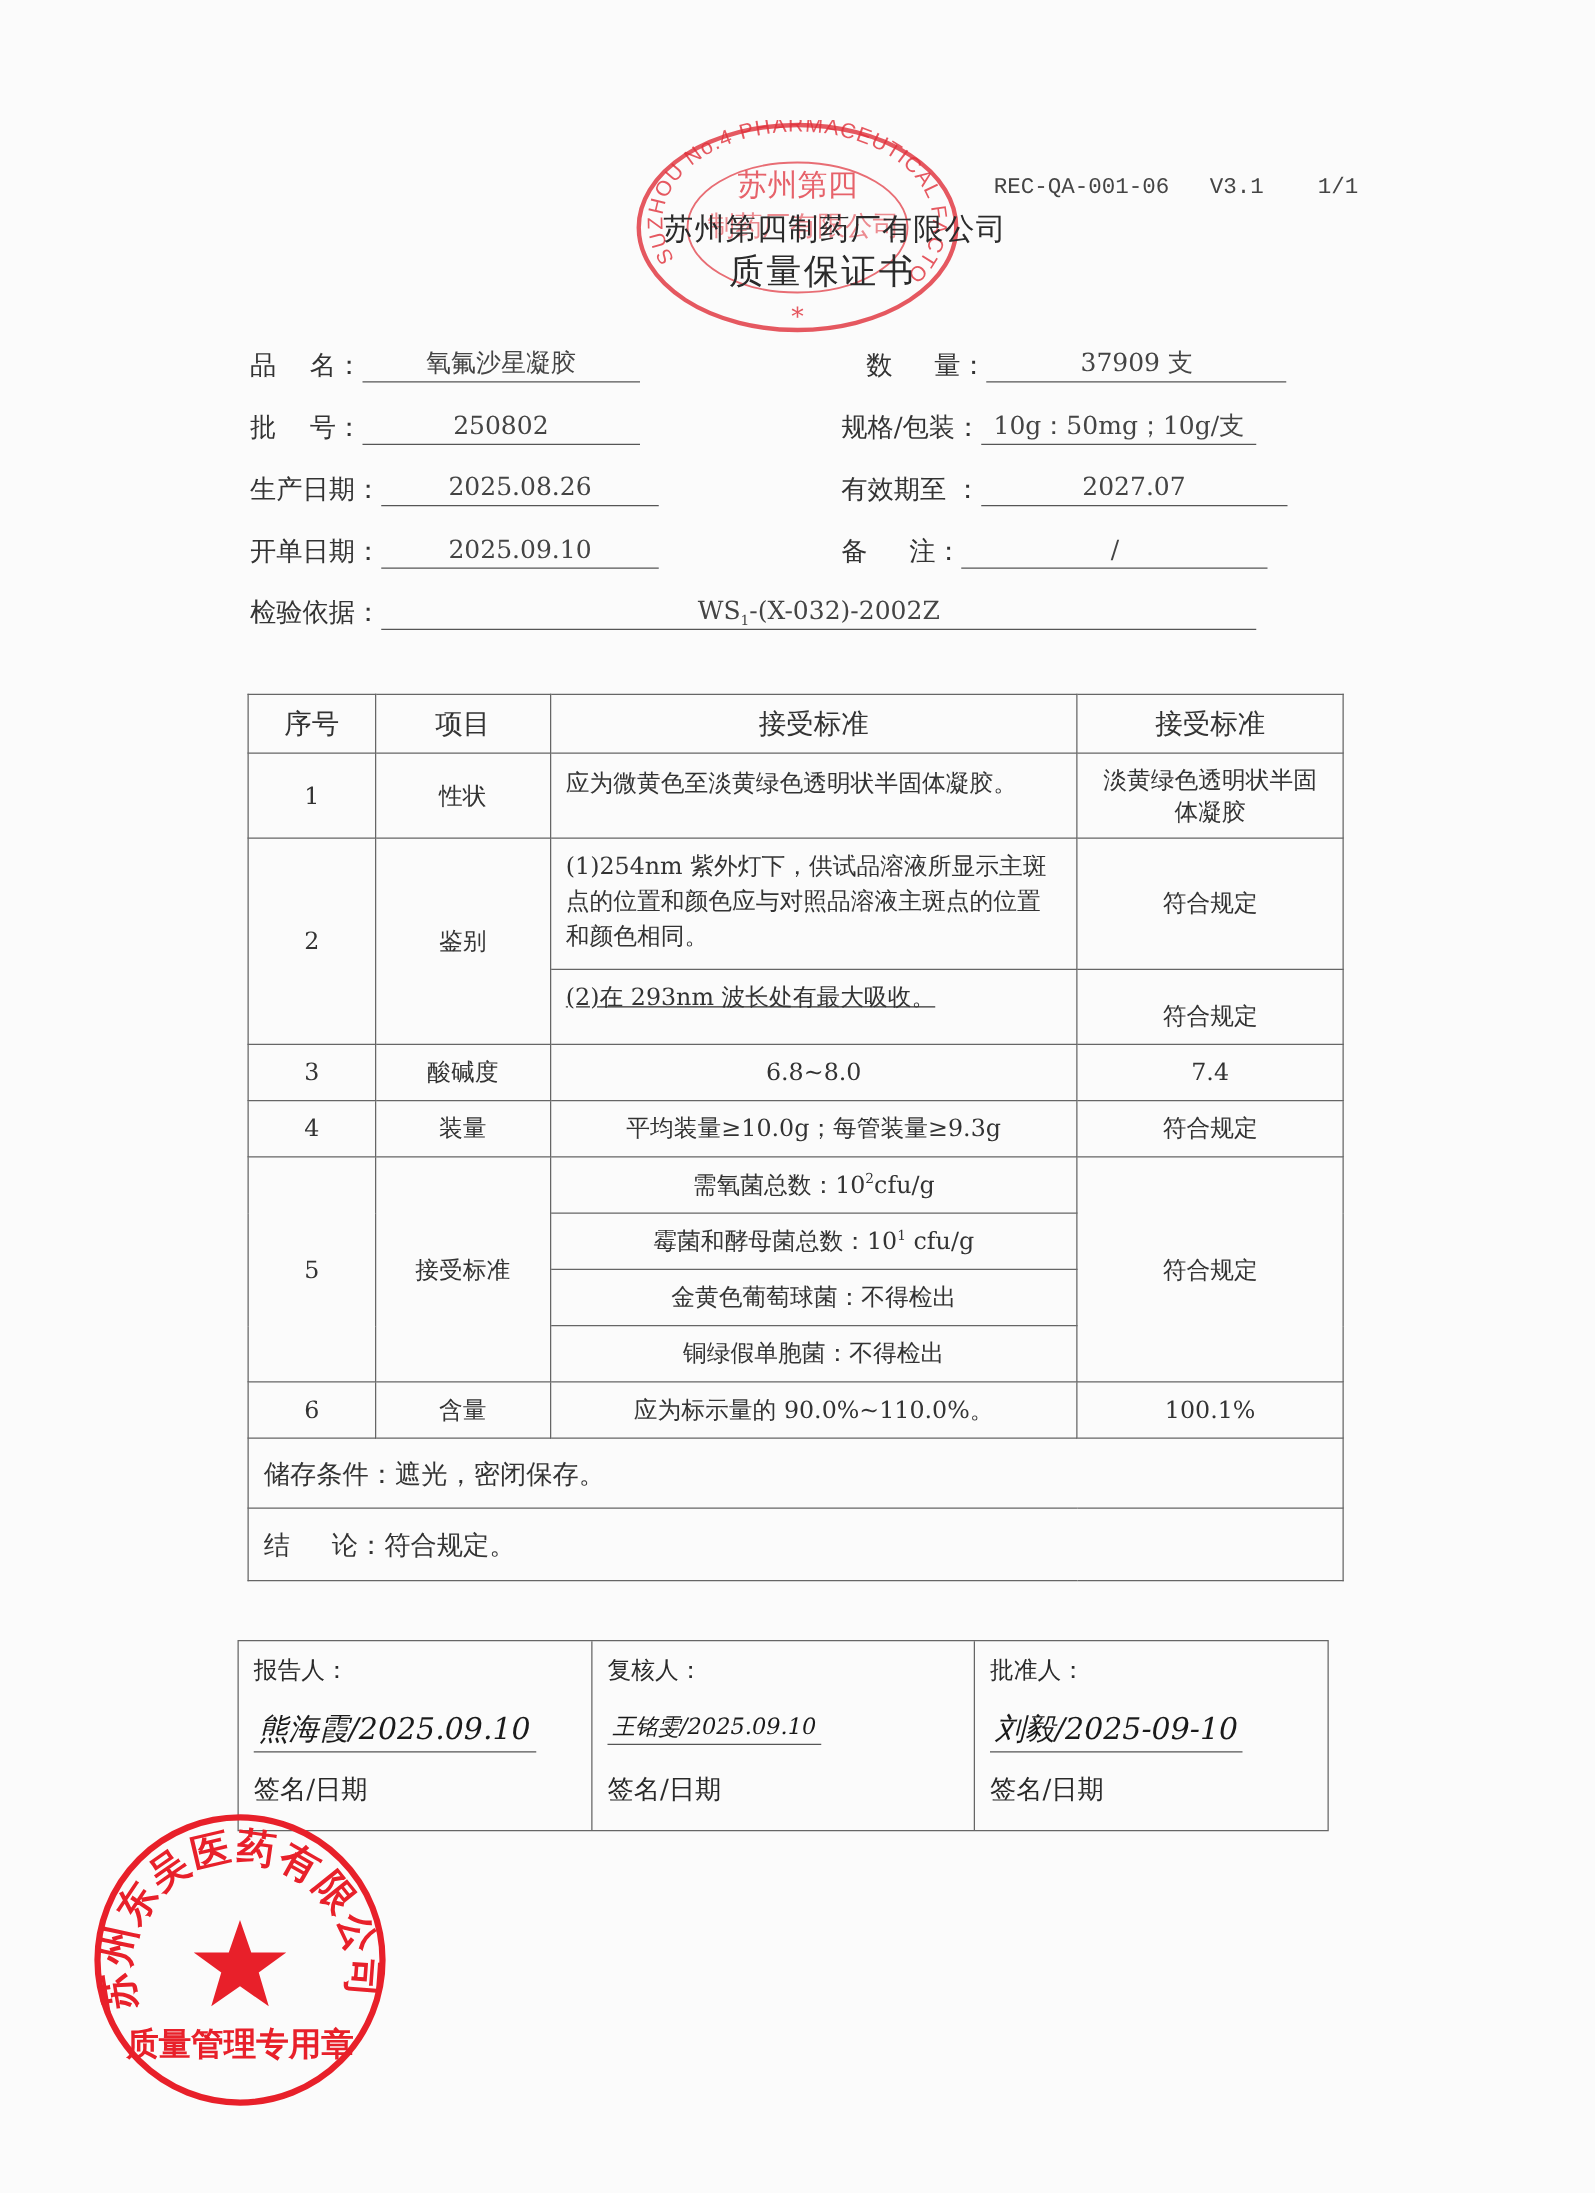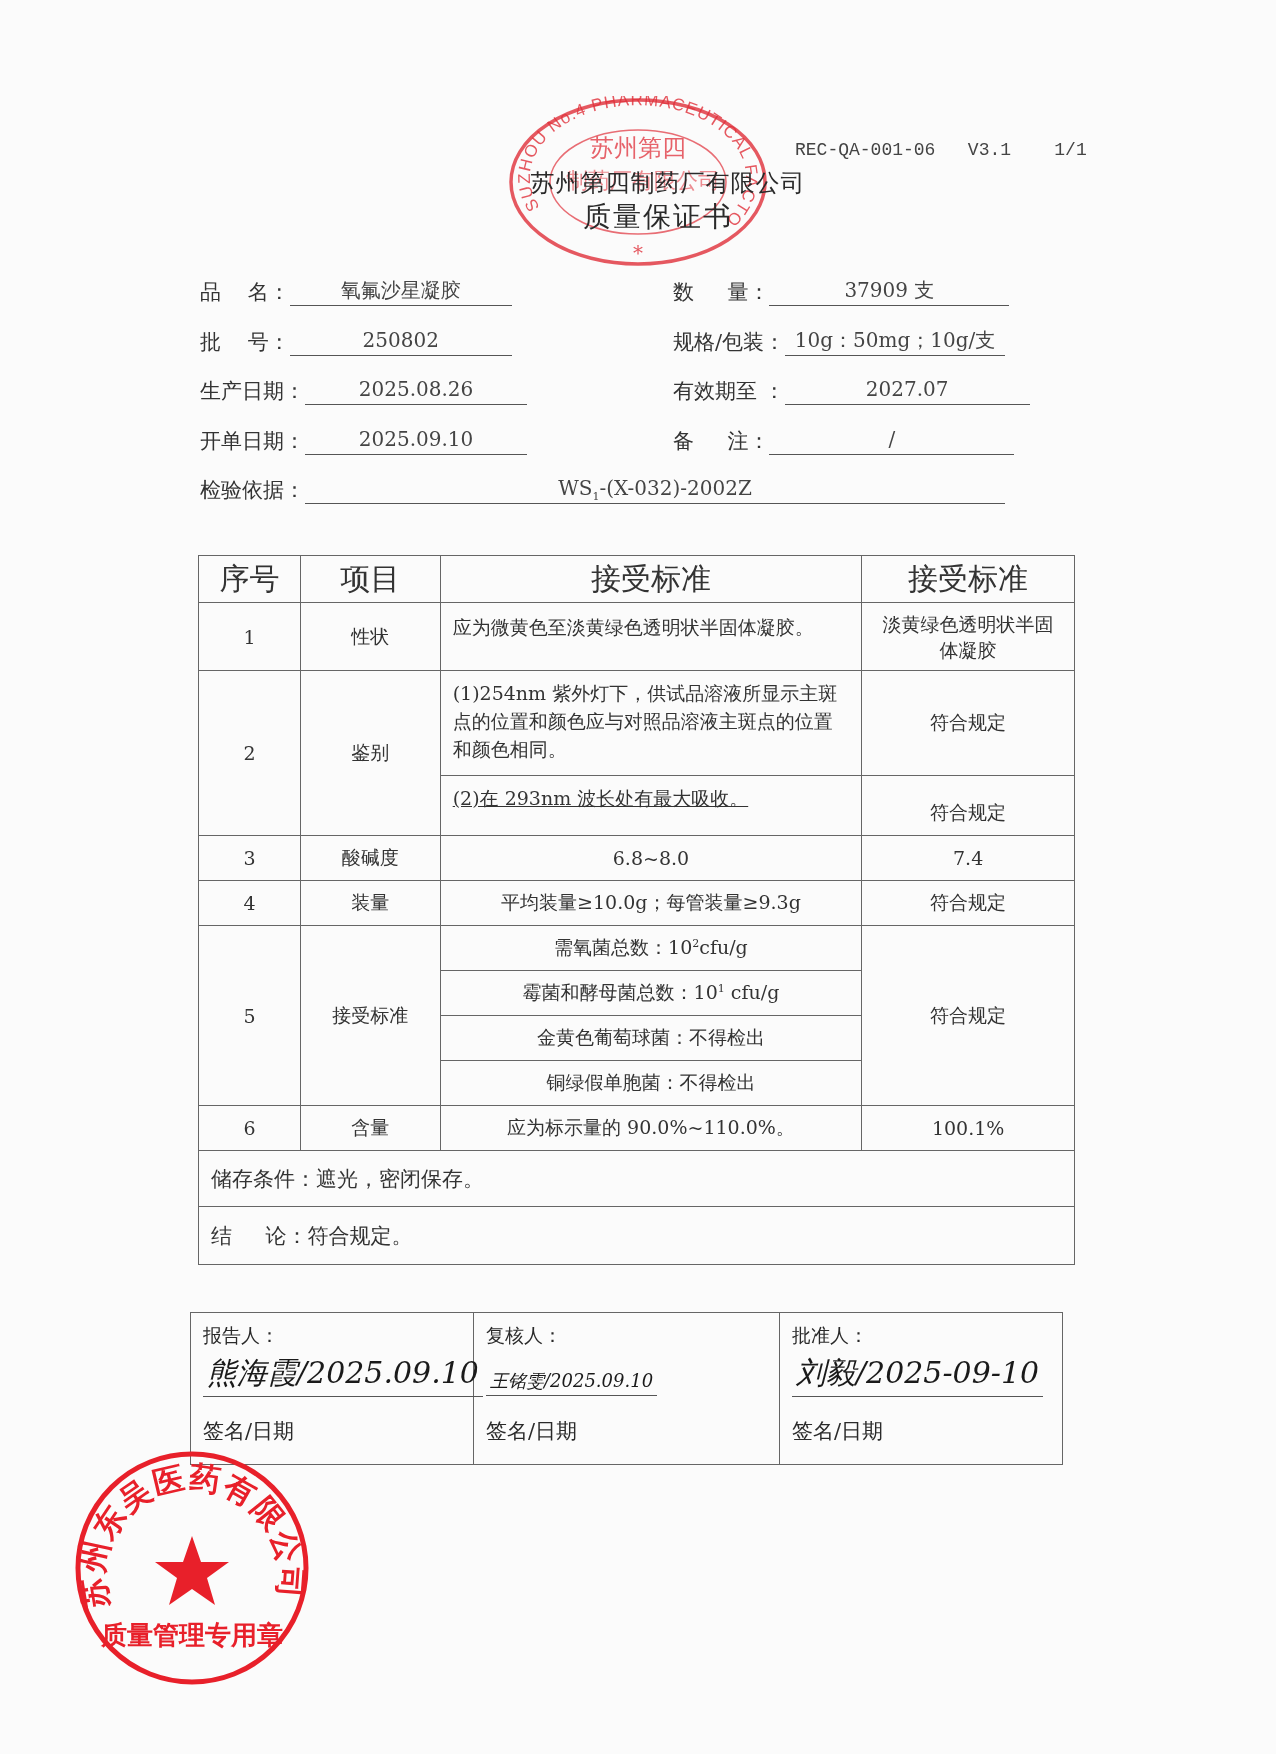--- a/index.html
+++ b/index.html
@@ -12,31 +12,31 @@
   
   .oval-stamp{left:507px;top:96px;width:262px;height:172px;}
   .round-stamp{left:72px;top:1448px;width:240px;height:240px;}
   
   .field{position:absolute;display:flex;align-items:flex-end;font-size:21px;}
   .field .lbl{white-space:pre;color:#333;}
   .field .val{border-bottom:1.5px solid #555;text-align:center;font-size:20px;color:#444;padding-bottom:1px;height:28px;line-height:28px;}
   
   table.qt{position:absolute;left:198px;top:555px;width:877px;border-collapse:collapse;font-size:19px;color:#333;}
   table.qt td, table.qt th{border:1.6px solid #666;text-align:center;vertical-align:middle;padding:0 6px;}
-  table.qt th{font-weight:normal;font-size:30px;height:46px;}
+  table.qt th{font-weight:normal;font-size:22px;height:46px;}
   table.qt td.left{text-align:left;vertical-align:top;padding:8px 12px;line-height:28px;}
   table.qt td.wide{text-align:left;padding:0 12px;font-size:21px;}
   sup{font-size:11px;}
   sub{font-size:11px;}
   
   .sigbox{position:absolute;left:190px;top:1312px;width:873px;height:153px;border:1.6px solid #666;display:flex;box-sizing:border-box;}
   .sigcell{position:relative;border-right:1.6px solid #666;height:100%;box-sizing:border-box;}
   .sigcell:last-child{border-right:none;}
   .sigcell .role{position:absolute;left:12px;top:10px;font-size:19px;}
-  .sigcell .sig{position:absolute;left:12px;top:40px;font-family:"DejaVu Serif",serif;font-style:italic;font-size:30px;color:#1a1a1a;border-bottom:1.5px solid #555;padding:0 4px 2px 4px;white-space:nowrap;}
+  .sigcell .sig{position:absolute;left:12px;top:54px;font-family:"DejaVu Serif",serif;font-style:italic;font-size:24px;color:#1a1a1a;border-bottom:1.5px solid #555;padding:0 4px 2px 4px;white-space:nowrap;}
   .sigcell .sigdate{position:absolute;left:12px;top:104px;font-size:21px;}
 </style>
 </head>
 <body>
 
 <div class="abs docno"><span>REC-QA-001-06</span>   <span>V3.1</span>    <span>1/1</span></div>
 
 <div class="abs oval-stamp">
   <svg width="262" height="172" viewBox="0 0 262 172">
     <defs>
@@ -53,21 +53,21 @@
   </svg>
 </div>
 
 <div class="abs company">苏州第四制药厂有限公司</div>
 <div class="abs doctitle">质量保证书</div>
 
 <div class="field" style="left:200px;top:276px;">
   <span class="lbl">品    名：</span>
   <span class="val" style="width:222px;">氧氟沙星凝胶</span>
 </div>
-<div class="field" style="left:673px;top:276px;">
+<div class="field" style="left:693px;top:276px;">
   <span class="lbl">数     量：</span>
   <span class="val" style="width:240px;">37909 支</span>
 </div>
 
 <div class="field" style="left:200px;top:326px;">
   <span class="lbl">批    号：</span>
   <span class="val" style="width:222px;">250802</span>
 </div>
 <div class="field" style="left:673px;top:326px;">
   <span class="lbl">规格/包装：</span>

